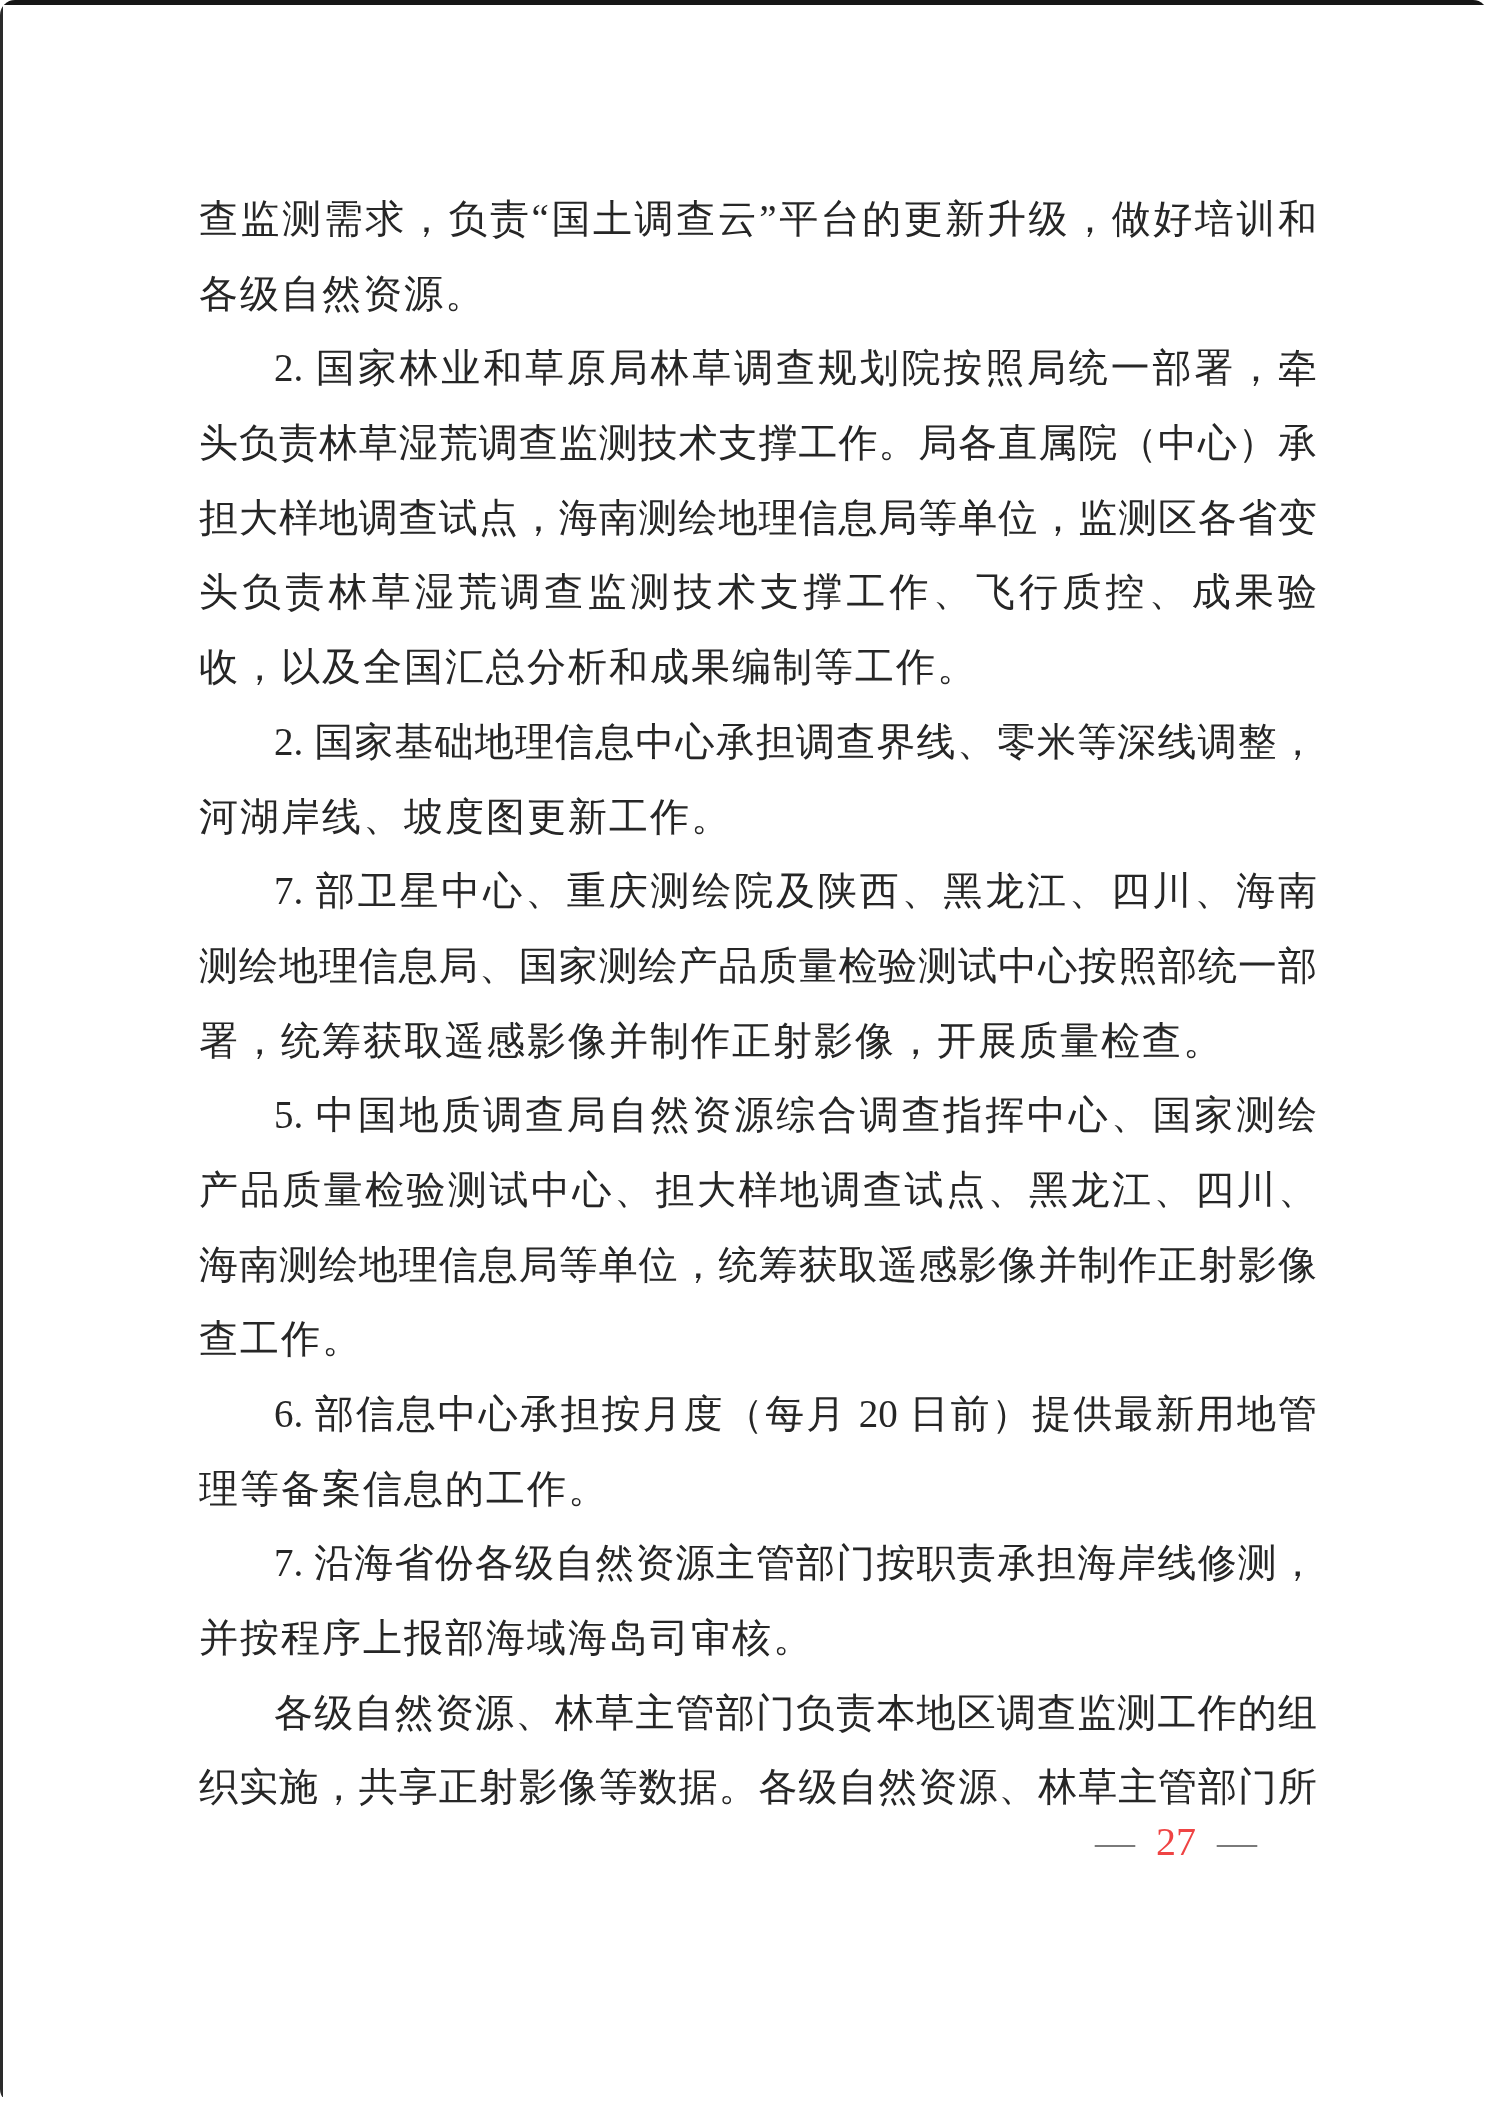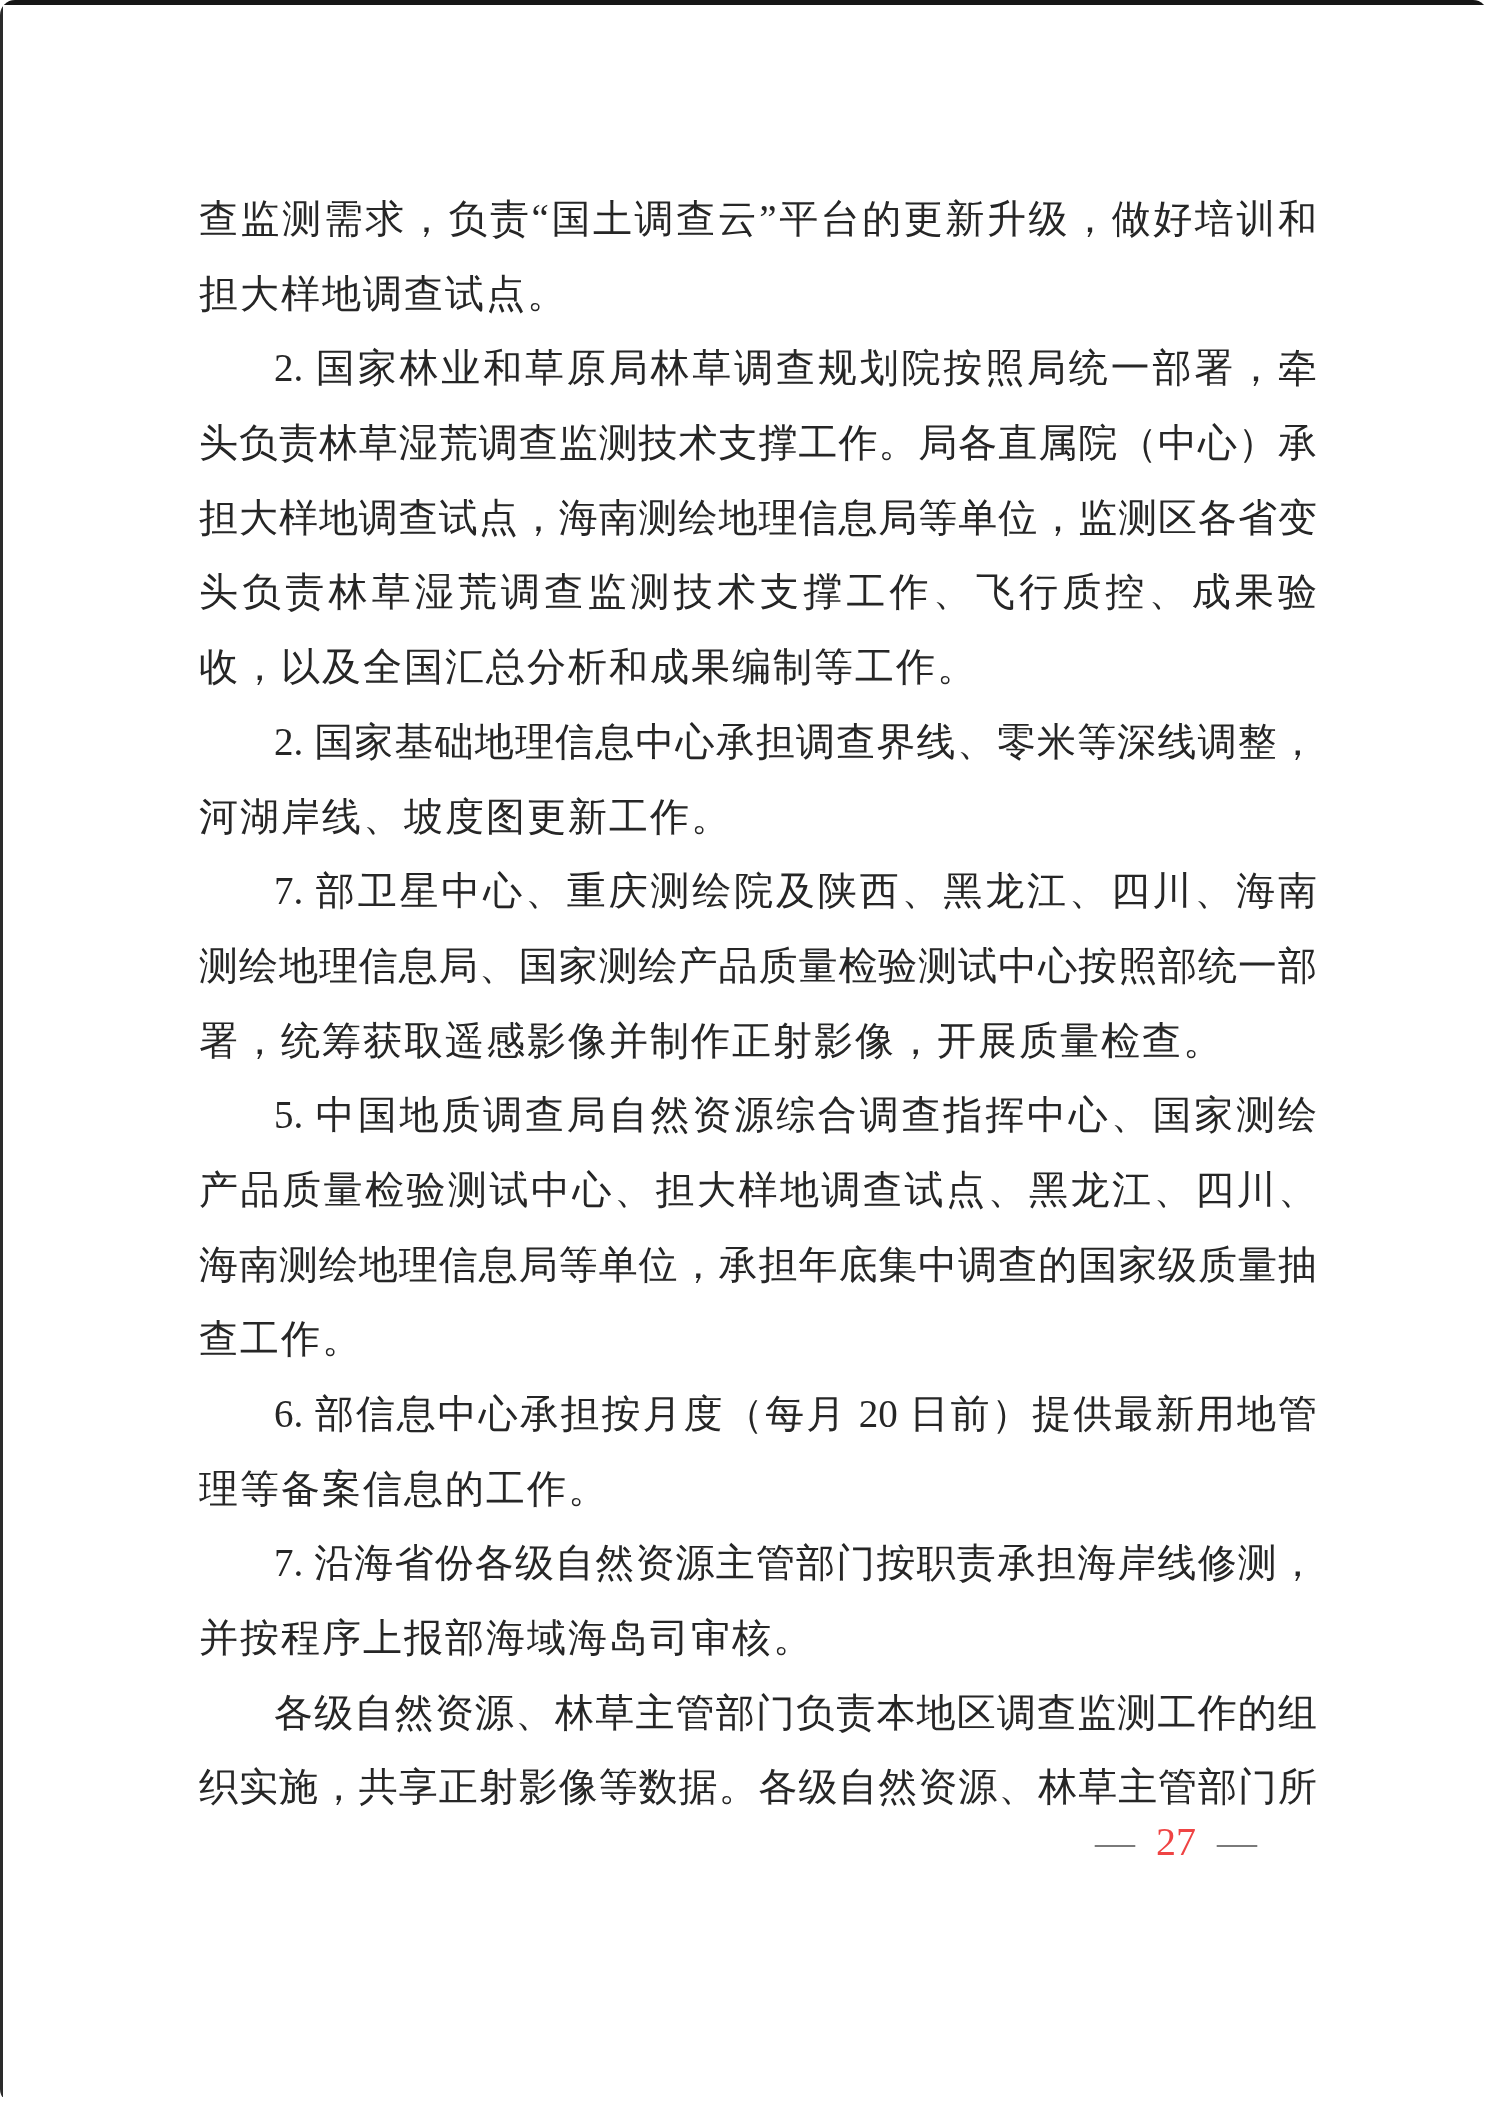--- a/index.html
+++ b/index.html
@@ -71,34 +71,34 @@
 </style>
 </head>
 <body>
 
 <div class="page">
   <div class="scan-border-top"></div>
   <div class="scan-border-left"></div>
 
   <div class="text-block">
     <div class="line">查监测需求，负责“国土调查云”平台的更新升级，做好培训和</div>
-    <div class="line para-end">担大样地调查试点。</div>
+    <div class="line para-end">各级自然资源。</div>
     <div class="line indent">2. 国家林业和草原局林草调查规划院按照局统一部署，牵</div>
     <div class="line">头负责林草湿荒调查监测技术支撑工作。局各直属院（中心）承</div>
     <div class="line">担大样地调查试点，海南测绘地理信息局等单位，监测区各省变</div>
     <div class="line">头负责林草湿荒调查监测技术支撑工作、飞行质控、成果验</div>
     <div class="line para-end">收，以及全国汇总分析和成果编制等工作。</div>
     <div class="line indent">2. 国家基础地理信息中心承担调查界线、零米等深线调整，</div>
     <div class="line para-end">河湖岸线、坡度图更新工作。</div>
     <div class="line indent">7. 部卫星中心、重庆测绘院及陕西、黑龙江、四川、海南</div>
     <div class="line">测绘地理信息局、国家测绘产品质量检验测试中心按照部统一部</div>
     <div class="line para-end">署，统筹获取遥感影像并制作正射影像，开展质量检查。</div>
     <div class="line indent">5. 中国地质调查局自然资源综合调查指挥中心、国家测绘</div>
     <div class="line">产品质量检验测试中心、担大样地调查试点、黑龙江、四川、</div>
-    <div class="line">海南测绘地理信息局等单位，承担年底集中调查的国家级质量抽</div>
+    <div class="line">海南测绘地理信息局等单位，统筹获取遥感影像并制作正射影像</div>
     <div class="line para-end">查工作。</div>
     <div class="line indent">6. 部信息中心承担按月度（每月 20 日前）提供最新用地管</div>
     <div class="line para-end">理等备案信息的工作。</div>
     <div class="line indent">7. 沿海省份各级自然资源主管部门按职责承担海岸线修测，</div>
     <div class="line para-end">并按程序上报部海域海岛司审核。</div>
     <div class="line indent">各级自然资源、林草主管部门负责本地区调查监测工作的组</div>
     <div class="line">织实施，共享正射影像等数据。各级自然资源、林草主管部门所</div>
   </div>
 
   <div class="footer">

